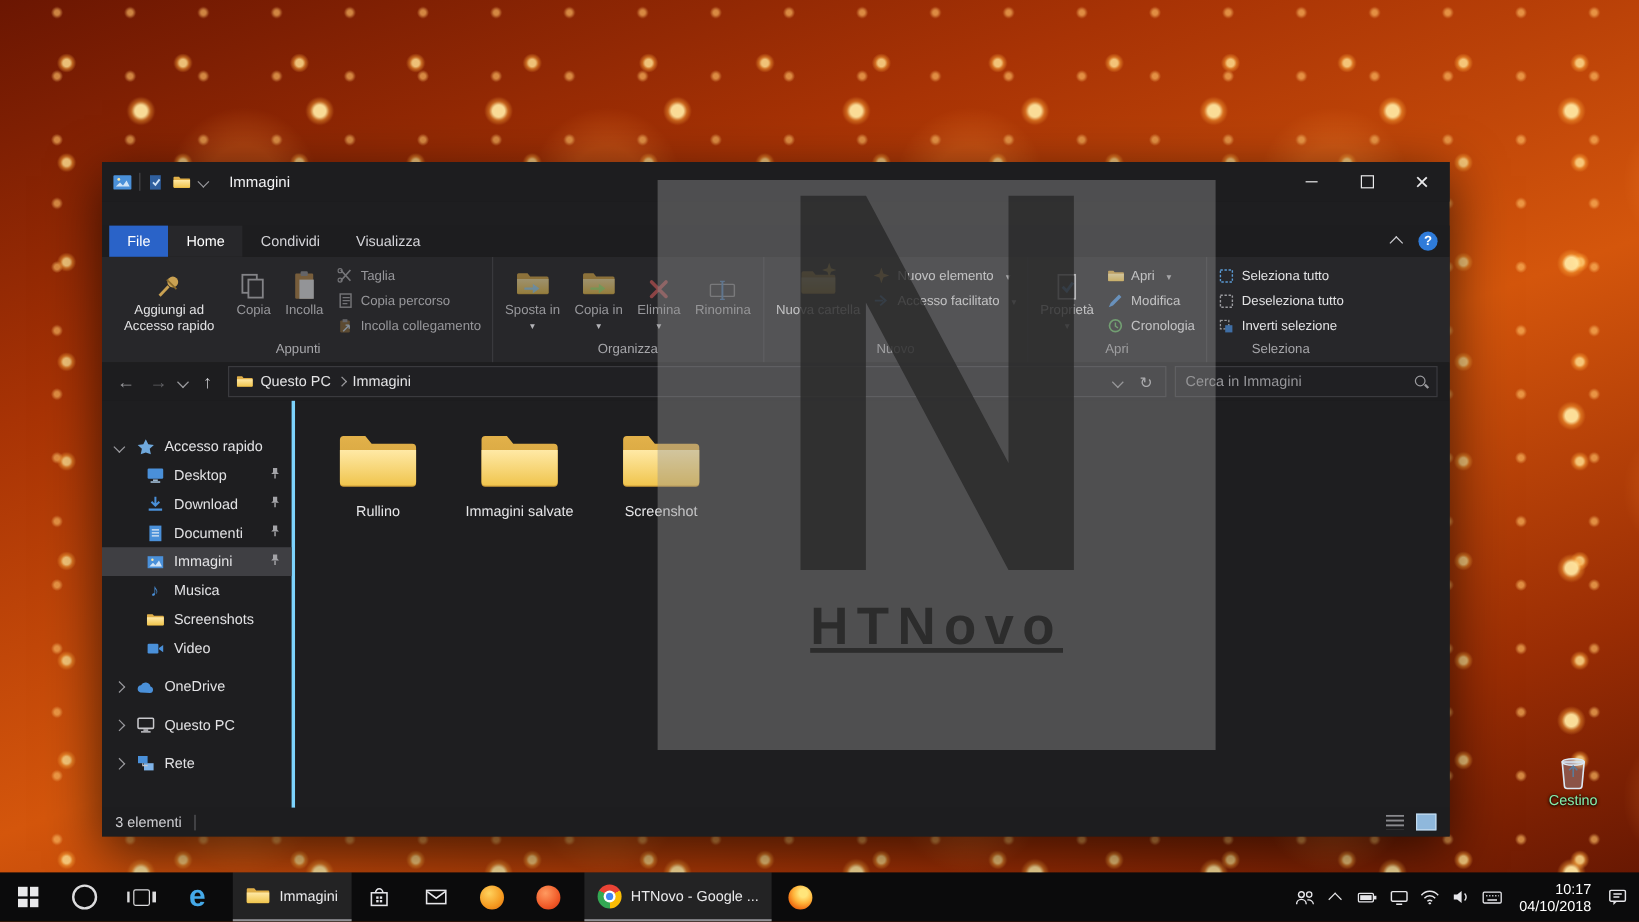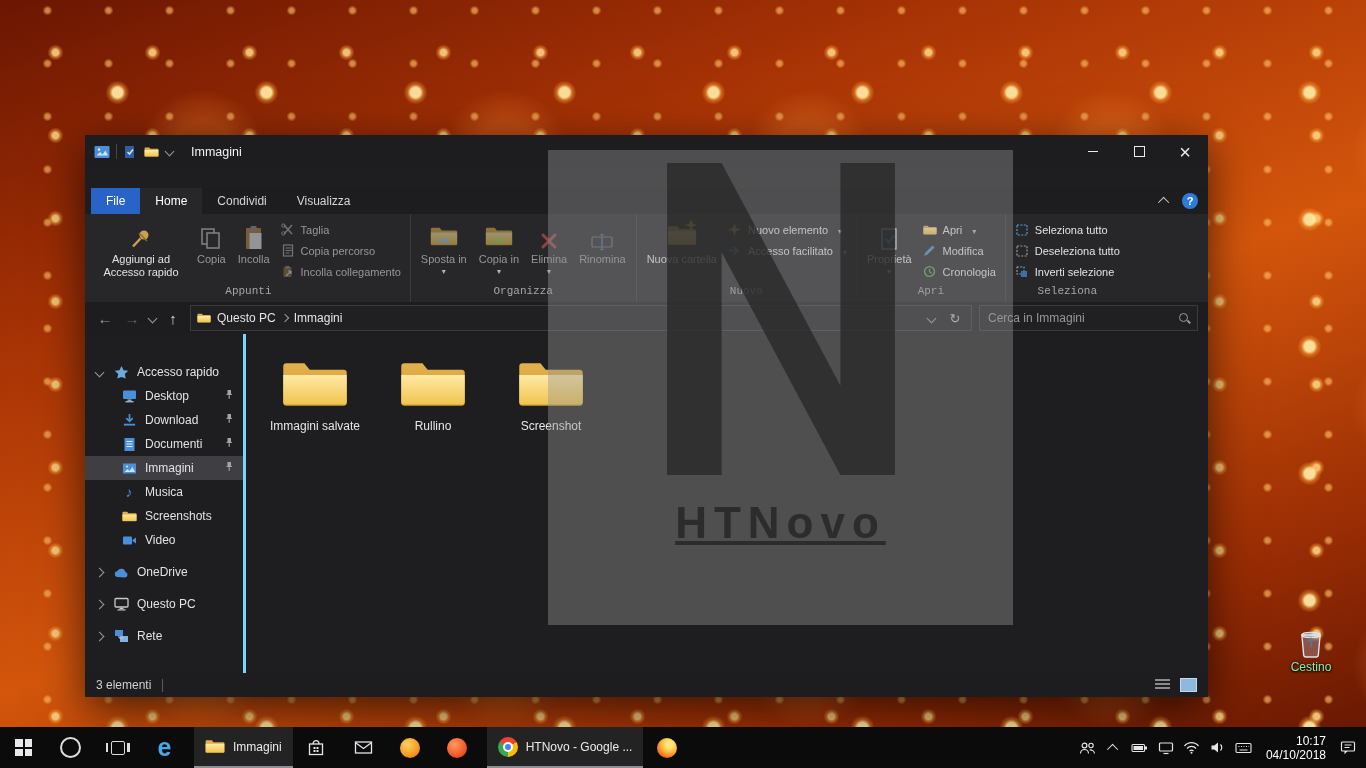--- a/index.html
+++ b/index.html
@@ -37,21 +37,21 @@
   .tab.active{background:#27272a;color:#fff;}
   .tabsrow-right{position:absolute;right:10px;top:0;height:26px;display:flex;align-items:center;gap:13px;}
   .ic-collapse{width:7px;height:7px;border-left:1.6px solid #cfcfd3;border-top:1.6px solid #cfcfd3;transform:rotate(45deg) translateY(2px);}
   .ic-help{width:16px;height:16px;border-radius:50%;background:#2f7bd9;color:#fff;display:flex;align-items:center;justify-content:center;}
   .ic-help::before{content:"?";font-size:11px;font-weight:bold;}
 
   
   .ribbon{height:88px;display:flex;background:#27272a;padding:0 2px;flex:0 0 auto;}
   .rgroup{display:flex;flex-direction:column;padding:2px 4px 0;border-right:1px solid #39393d;}
   .rbtns{flex:1;display:flex;align-items:flex-start;}
-  .glabel{height:17px;font-size:11px;color:#a6a6aa;text-align:center;padding:0 8px;font-family:Liberation Mono, monospace;}
+  .glabel{height:17px;font-size:11px;color:#a6a6aa;text-align:center;padding:0 8px;}
   .btn-big{display:flex;flex-direction:column;align-items:center;padding:3px 6px 0;gap:2px;max-width:88px;}
   .bicon{height:32px;display:flex;align-items:flex-end;justify-content:center;}
   .blabel{font-size:11px;line-height:13px;text-align:center;color:#e2e2e4;white-space:normal;}
   .ddv{height:9px;display:flex;align-items:flex-start;}
   .ddv::after{content:"▾";font-size:8px;color:#b4b4b8;line-height:8px;}
   .smallstack{display:flex;flex-direction:column;padding-top:3px;}
   .btn-small{display:flex;align-items:center;gap:6px;height:21px;padding:0 5px;font-size:11px;color:#e2e2e4;white-space:nowrap;}
   .btn-small .sico{width:14px;display:flex;justify-content:center;}
   .dda::after{content:"▾";font-size:8px;color:#b4b4b8;margin-left:4px;}
   .dim,.dim .blabel{color:#97979b;}
@@ -594,27 +594,27 @@
         </span>
         <span>Rete</span>
       </div>
     </div>
 
     <div class="content">
       <div class="tile">
         <svg class="f-tile">
             <use href="#sym-folder"></use>
           </svg>
-        <span class="lbl">Immagini salvate</span>
+        <span class="lbl">Rullino</span>
       </div>
       <div class="tile">
         <svg class="f-tile">
             <use href="#sym-folder"></use>
           </svg>
-        <span class="lbl">Rullino</span>
+        <span class="lbl">Immagini salvate</span>
       </div>
       <div class="tile">
         <svg class="f-tile">
             <use href="#sym-folder"></use>
           </svg>
         <span class="lbl">Screenshot</span>
       </div>
     </div>
   </div>
 

